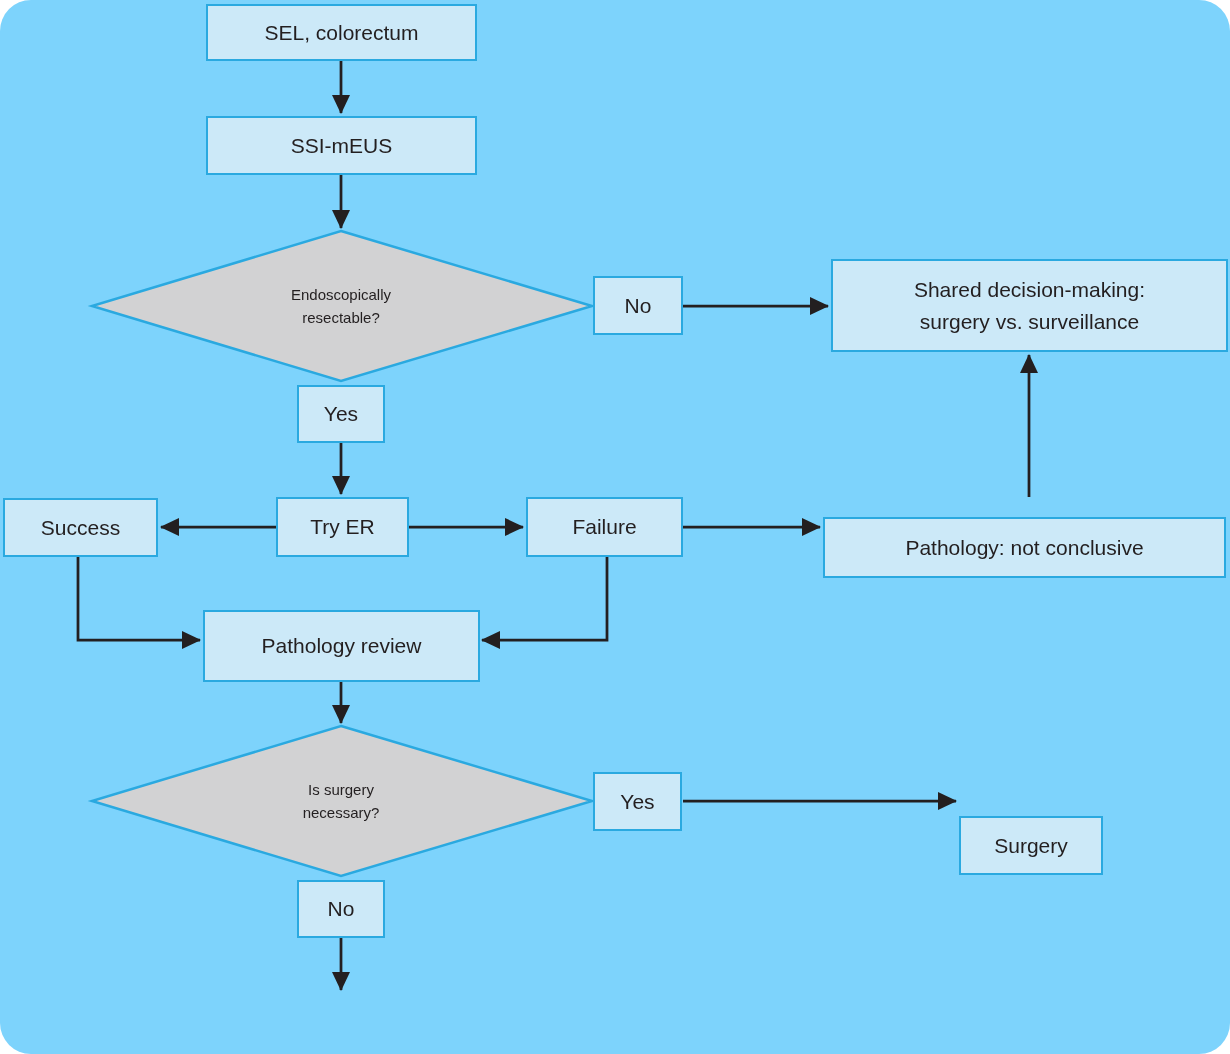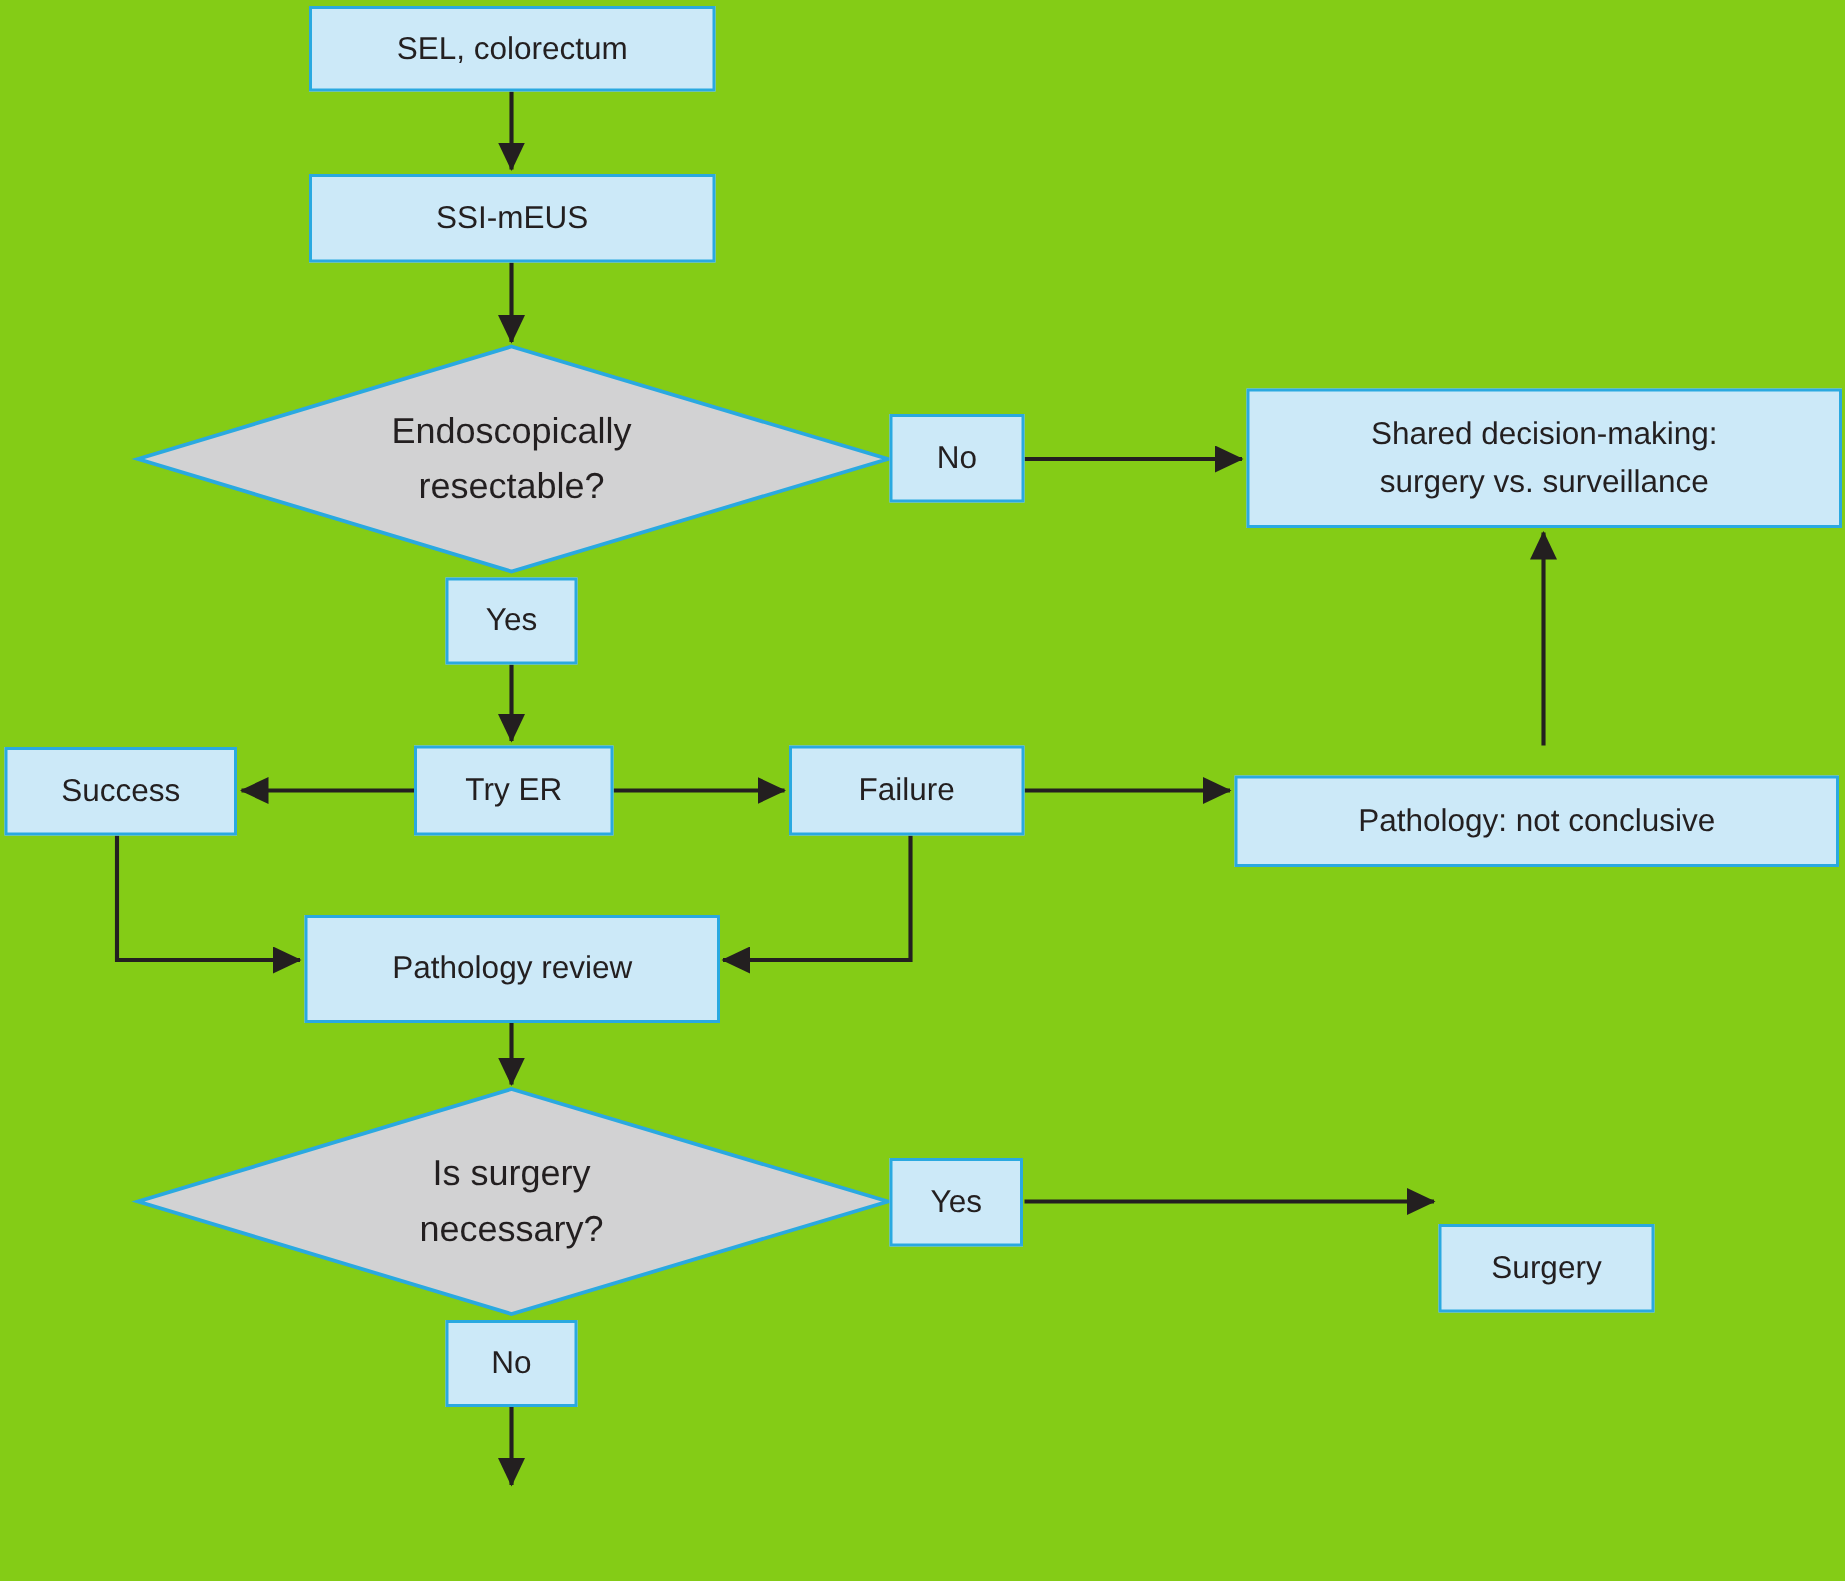--- a/index.html
+++ b/index.html
@@ -1,23 +1,24 @@
 <!DOCTYPE html>
 <html style="--node-fill: #cce9f8; --node-border: #2aa9e0; --decision-fill: #d2d2d3; --arrow: #231f20; --text: #231f20;"><head>
 <meta charset="utf-8">
 <style>
   html, body { margin: 0; padding: 0; background: #ffffff; }
   .canvas {
     position: relative;
     width: 1230px;
     height: 1054px;
-    background: #84cc16;
+    background: #7dd3fc;
     font-family: "Liberation Sans", "DejaVu Sans", sans-serif;
     color: var(--text, #231f20);
     overflow: hidden;
+    border-radius: 31px;
   }
   .layer {
     position: absolute;
     left: 0; top: 0;
     width: 1230px; height: 1054px;
   }
   svg.layer { pointer-events: none; }
   .node {
     position: absolute;
     box-sizing: border-box;
@@ -31,21 +32,21 @@
     line-height: 1.5;
     white-space: pre-line;
     z-index: 2;
   }
   .diamond-label {
     position: absolute;
     display: flex;
     align-items: center;
     justify-content: center;
     text-align: center;
-    font-size: 24px;
+    font-size: 15px;
     line-height: 1.55;
     white-space: pre-line;
     z-index: 2;
   }
   
   .n-sel        { left: 206px; top: 4px;   width: 271px; height: 57px; }
   .n-ssi        { left: 206px; top: 116px; width: 271px; height: 59px; }
   .n-yes1       { left: 297px; top: 385px; width: 88px;  height: 58px; }
   .n-no1        { left: 593px; top: 276px; width: 90px;  height: 59px; }
   .n-shared     { left: 831px; top: 259px; width: 397px; height: 93px; }

